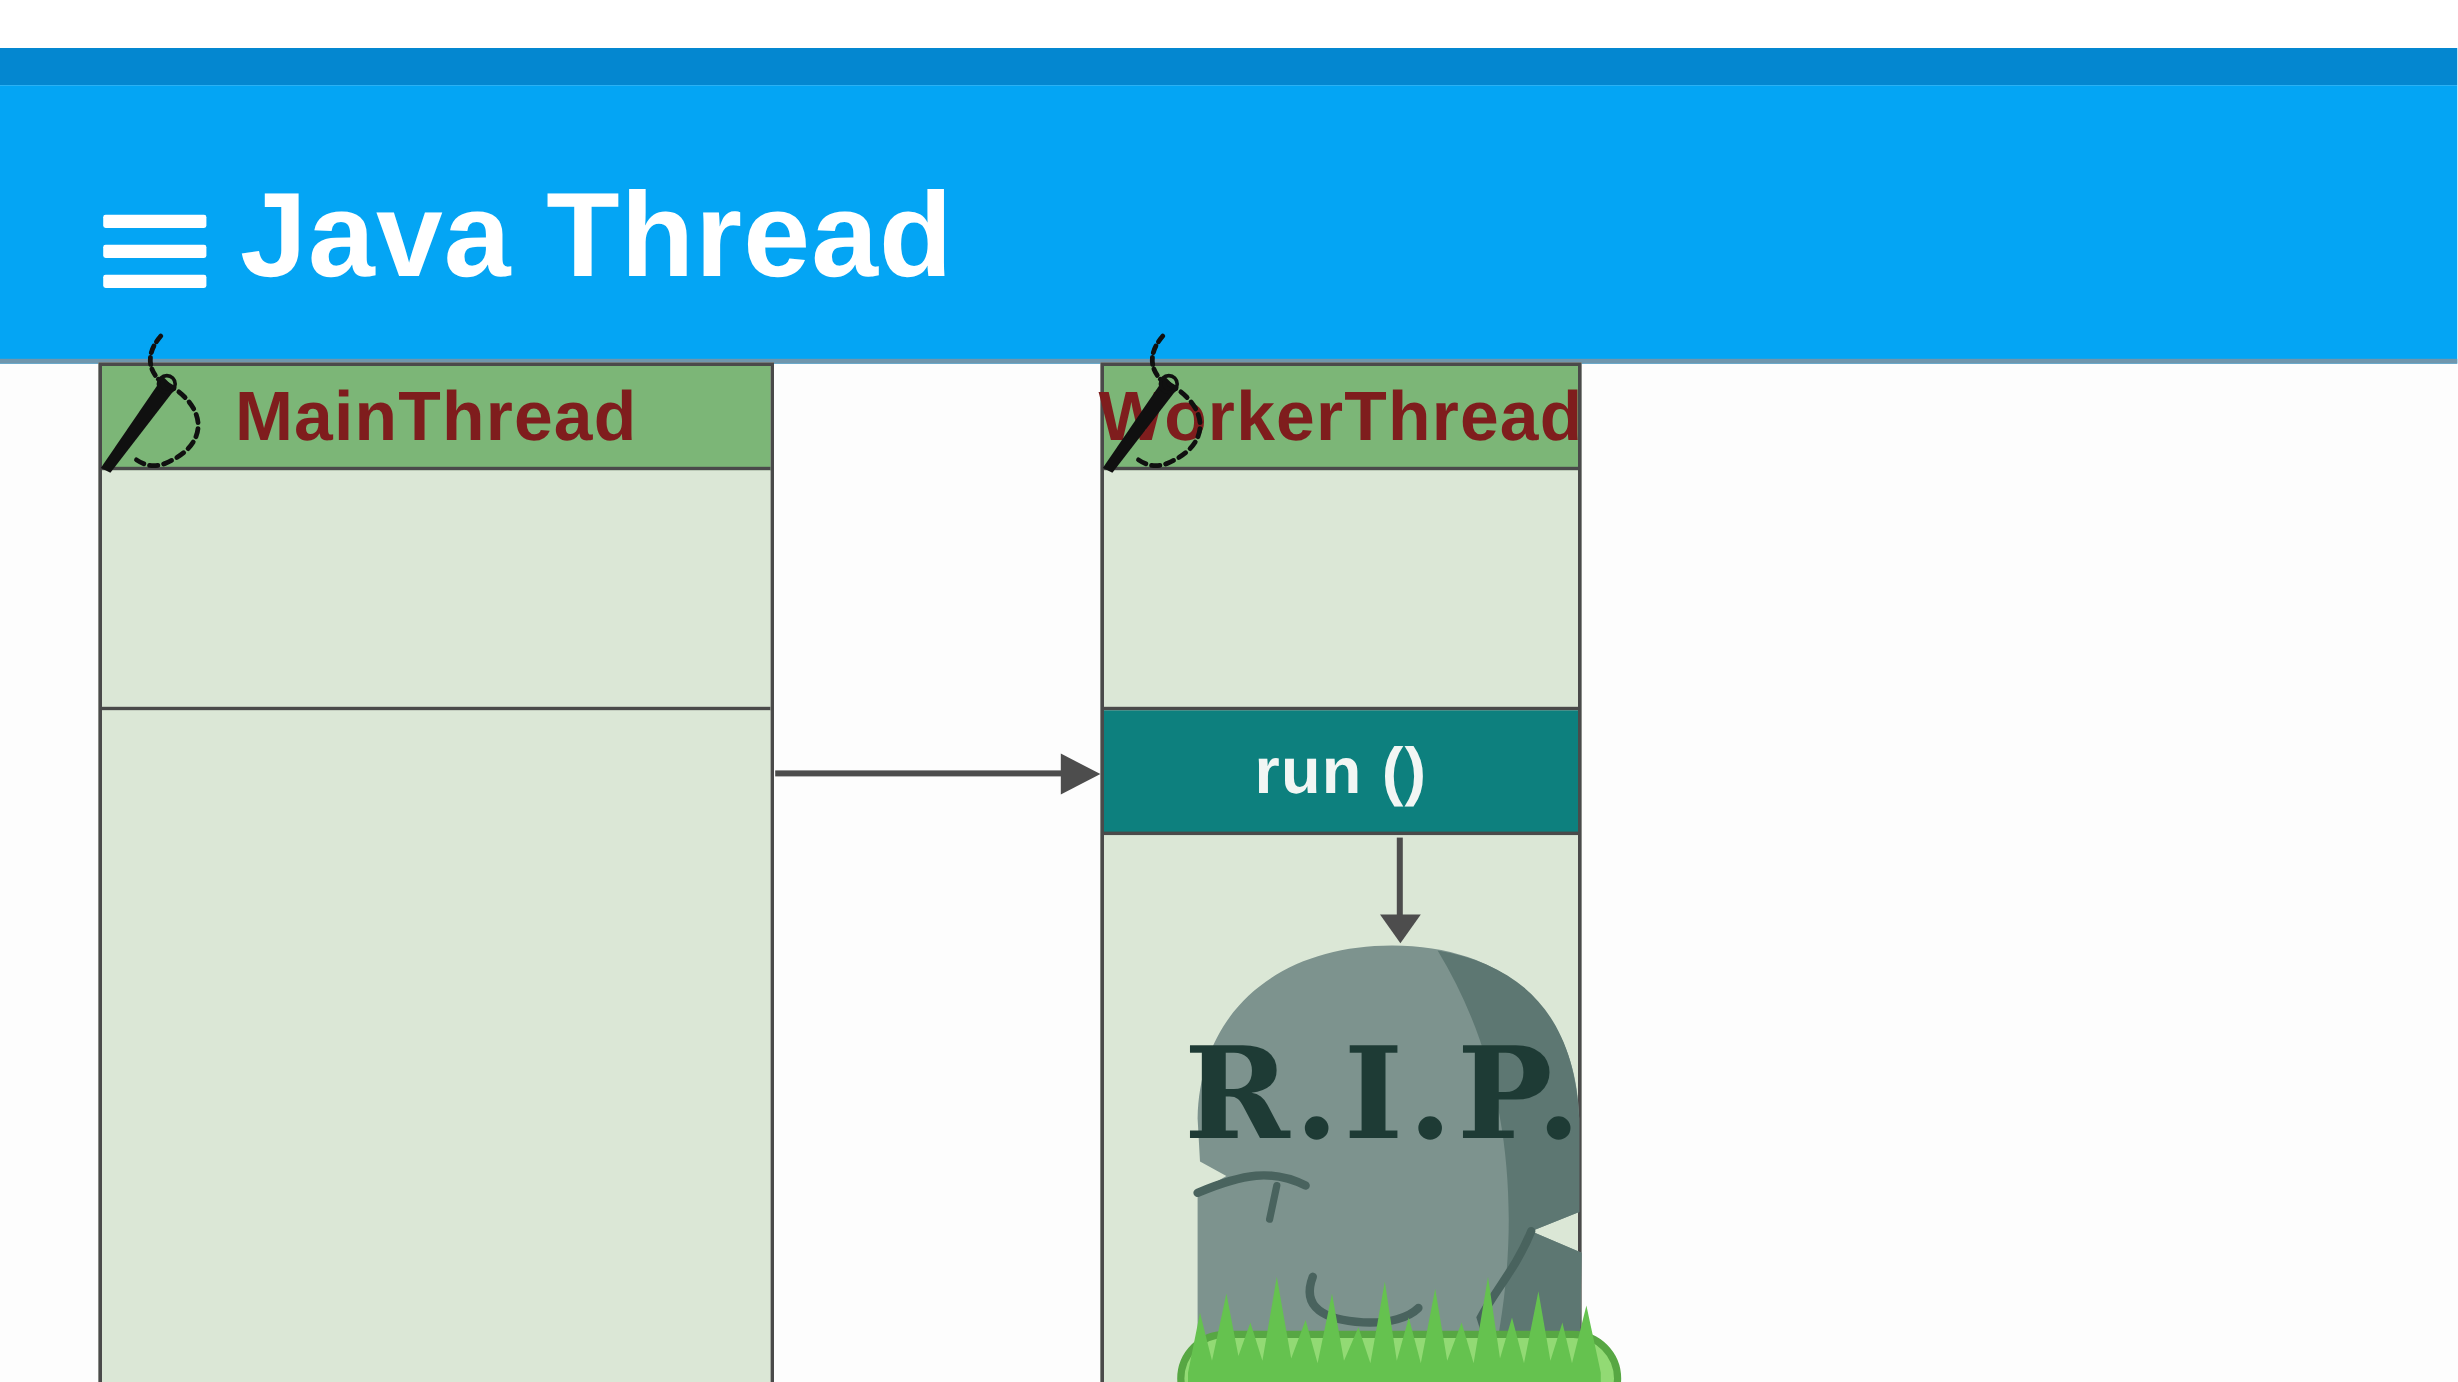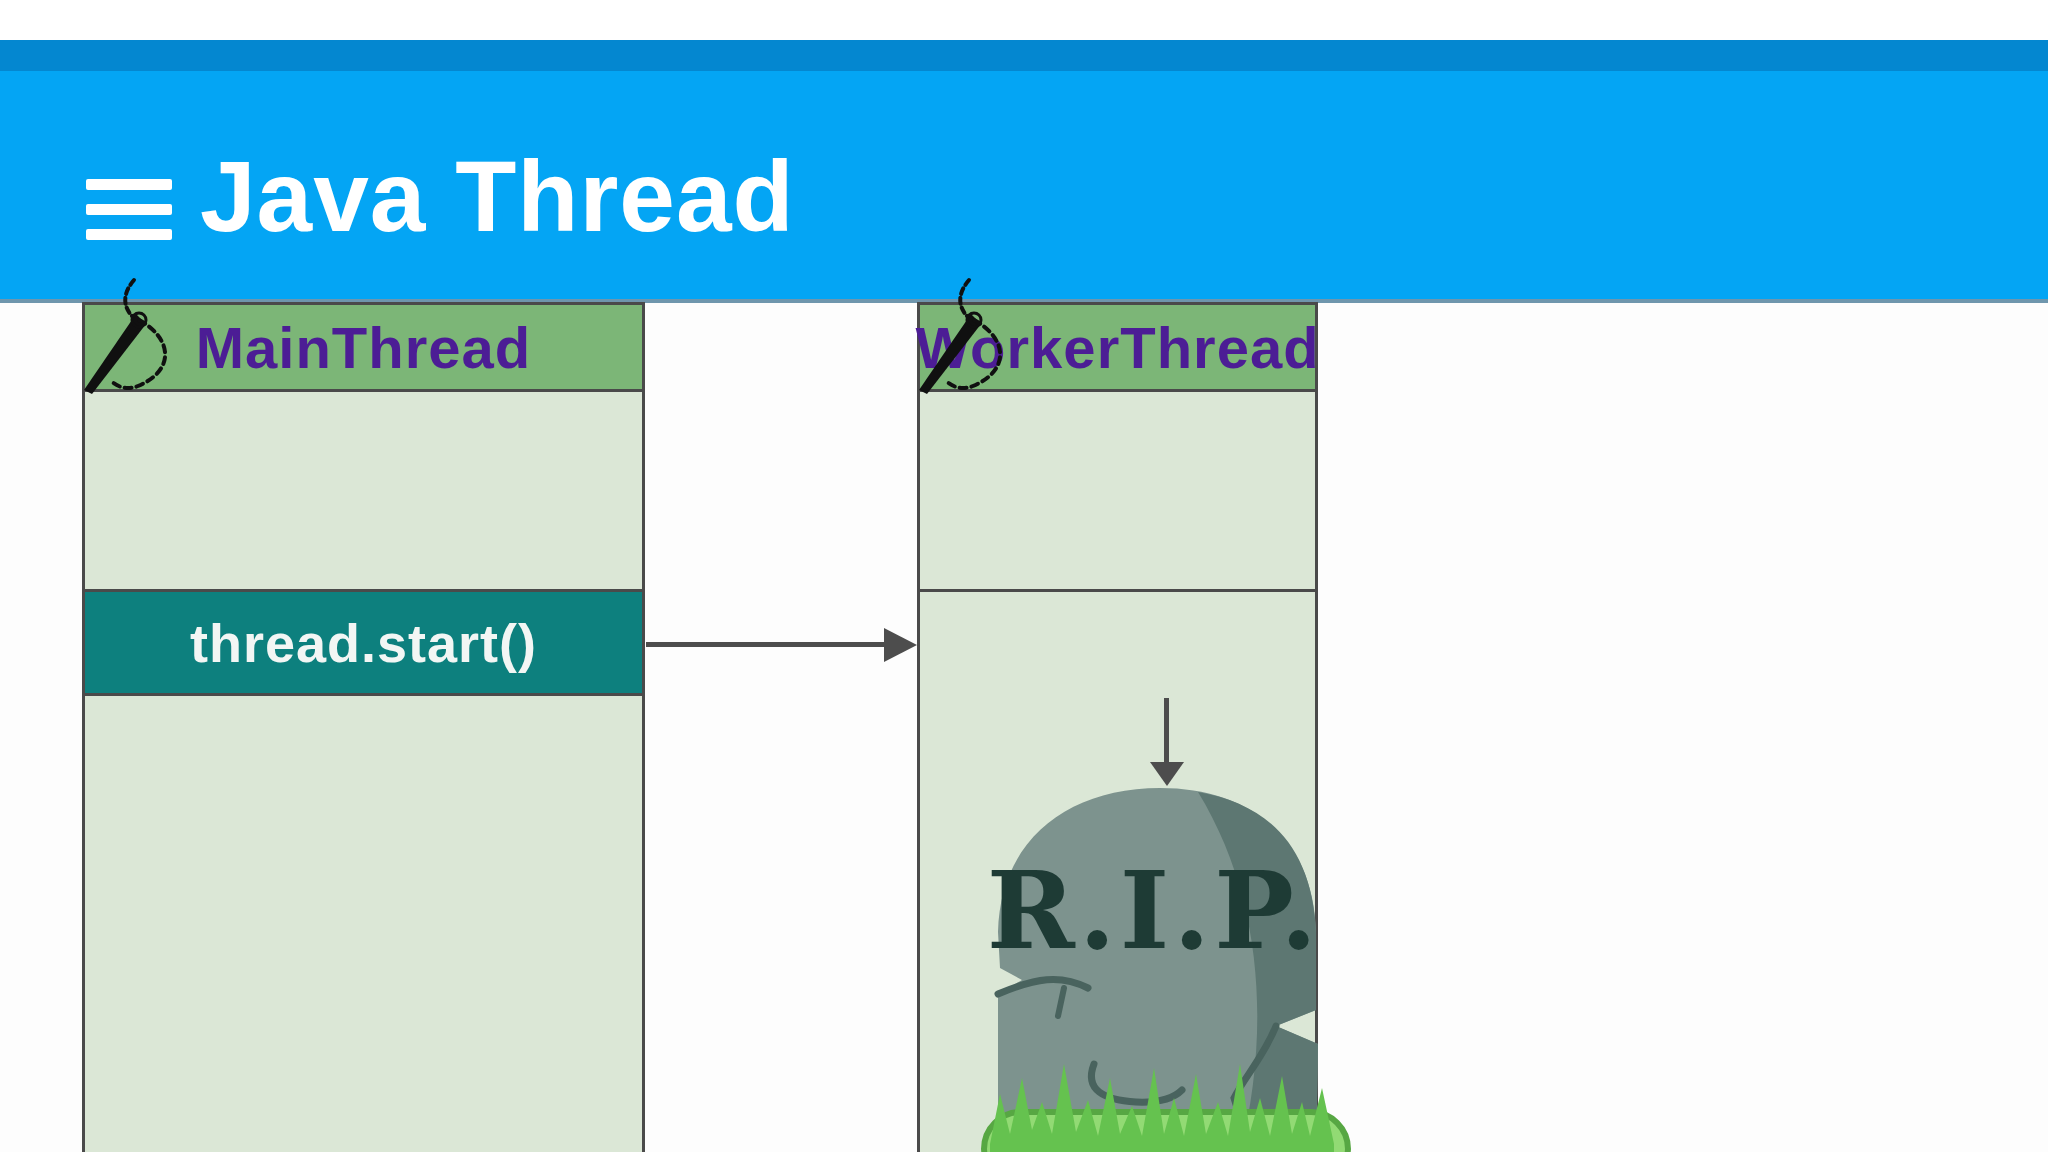--- a/index.html
+++ b/index.html
@@ -42,21 +42,21 @@
     display:flex;flex-direction:column;
   }
   .lifeline.main{left:82px;width:563px;}
   .lifeline.worker{left:917px;width:401px;}
   .ll-header{
     height:87px;flex:none;background:#7cb677;
     border-bottom:3px solid #4a4a4a;box-sizing:border-box;
     display:flex;align-items:center;justify-content:center;
   }
   .ll-header .ll-title{
-    font-size:58px;font-weight:bold;color:#4c1d95;letter-spacing:1px;
+    font-size:58px;font-weight:bold;color:#7f1d1d;letter-spacing:1px;
   }
   .ll-spacer{
     height:200px;flex:none;background:#dbe7d6;
     border-bottom:3px solid #4a4a4a;box-sizing:border-box;
   }
   .ll-action{
     height:104px;flex:none;background:#0d807e;
     border-bottom:3px solid #4a4a4a;box-sizing:border-box;
     display:flex;align-items:center;justify-content:center;
   }
@@ -106,31 +106,31 @@
     <span class="bar b3"></span>
   </button>
 
   <div class="page-title">Java Thread</div>
 
   <div class="lifeline main">
     <div class="ll-header">
       <span class="ll-title">MainThread</span>
     </div>
     <div class="ll-spacer"></div>
-    <div class="ll-action">
-      <span class="ll-action-label">thread.start()</span>
-    </div>
     <div class="ll-rest"></div>
   </div>
 
   <div class="lifeline worker">
     <div class="ll-header">
       <span class="ll-title">WorkerThread</span>
     </div>
     <div class="ll-spacer"></div>
+    <div class="ll-action">
+      <span class="ll-action-label">run ()</span>
+    </div>
     <div class="ll-rest"></div>
   </div>
 
   <svg class="needle left-needle" viewBox="0 0 100 122">
     <path d="M 58,4 C 46,18 46,32 60,44" fill="none" stroke="#101010" stroke-width="4" stroke-dasharray="6 4" stroke-linecap="round"></path>
     <path d="M 60,38 L 70,48 L 16,118 L 8,114 Z" fill="#101010"></path>
     <circle cx="63" cy="44" r="7" fill="none" stroke="#101010" stroke-width="3"></circle>
     <path d="M 63,44 C 96,62 100,94 62,110 C 52,114 44,112 36,106" fill="none" stroke="#101010" stroke-width="4" stroke-dasharray="7 5" stroke-linecap="round"></path>
   </svg>
   <svg class="needle right-needle" viewBox="0 0 100 122">

